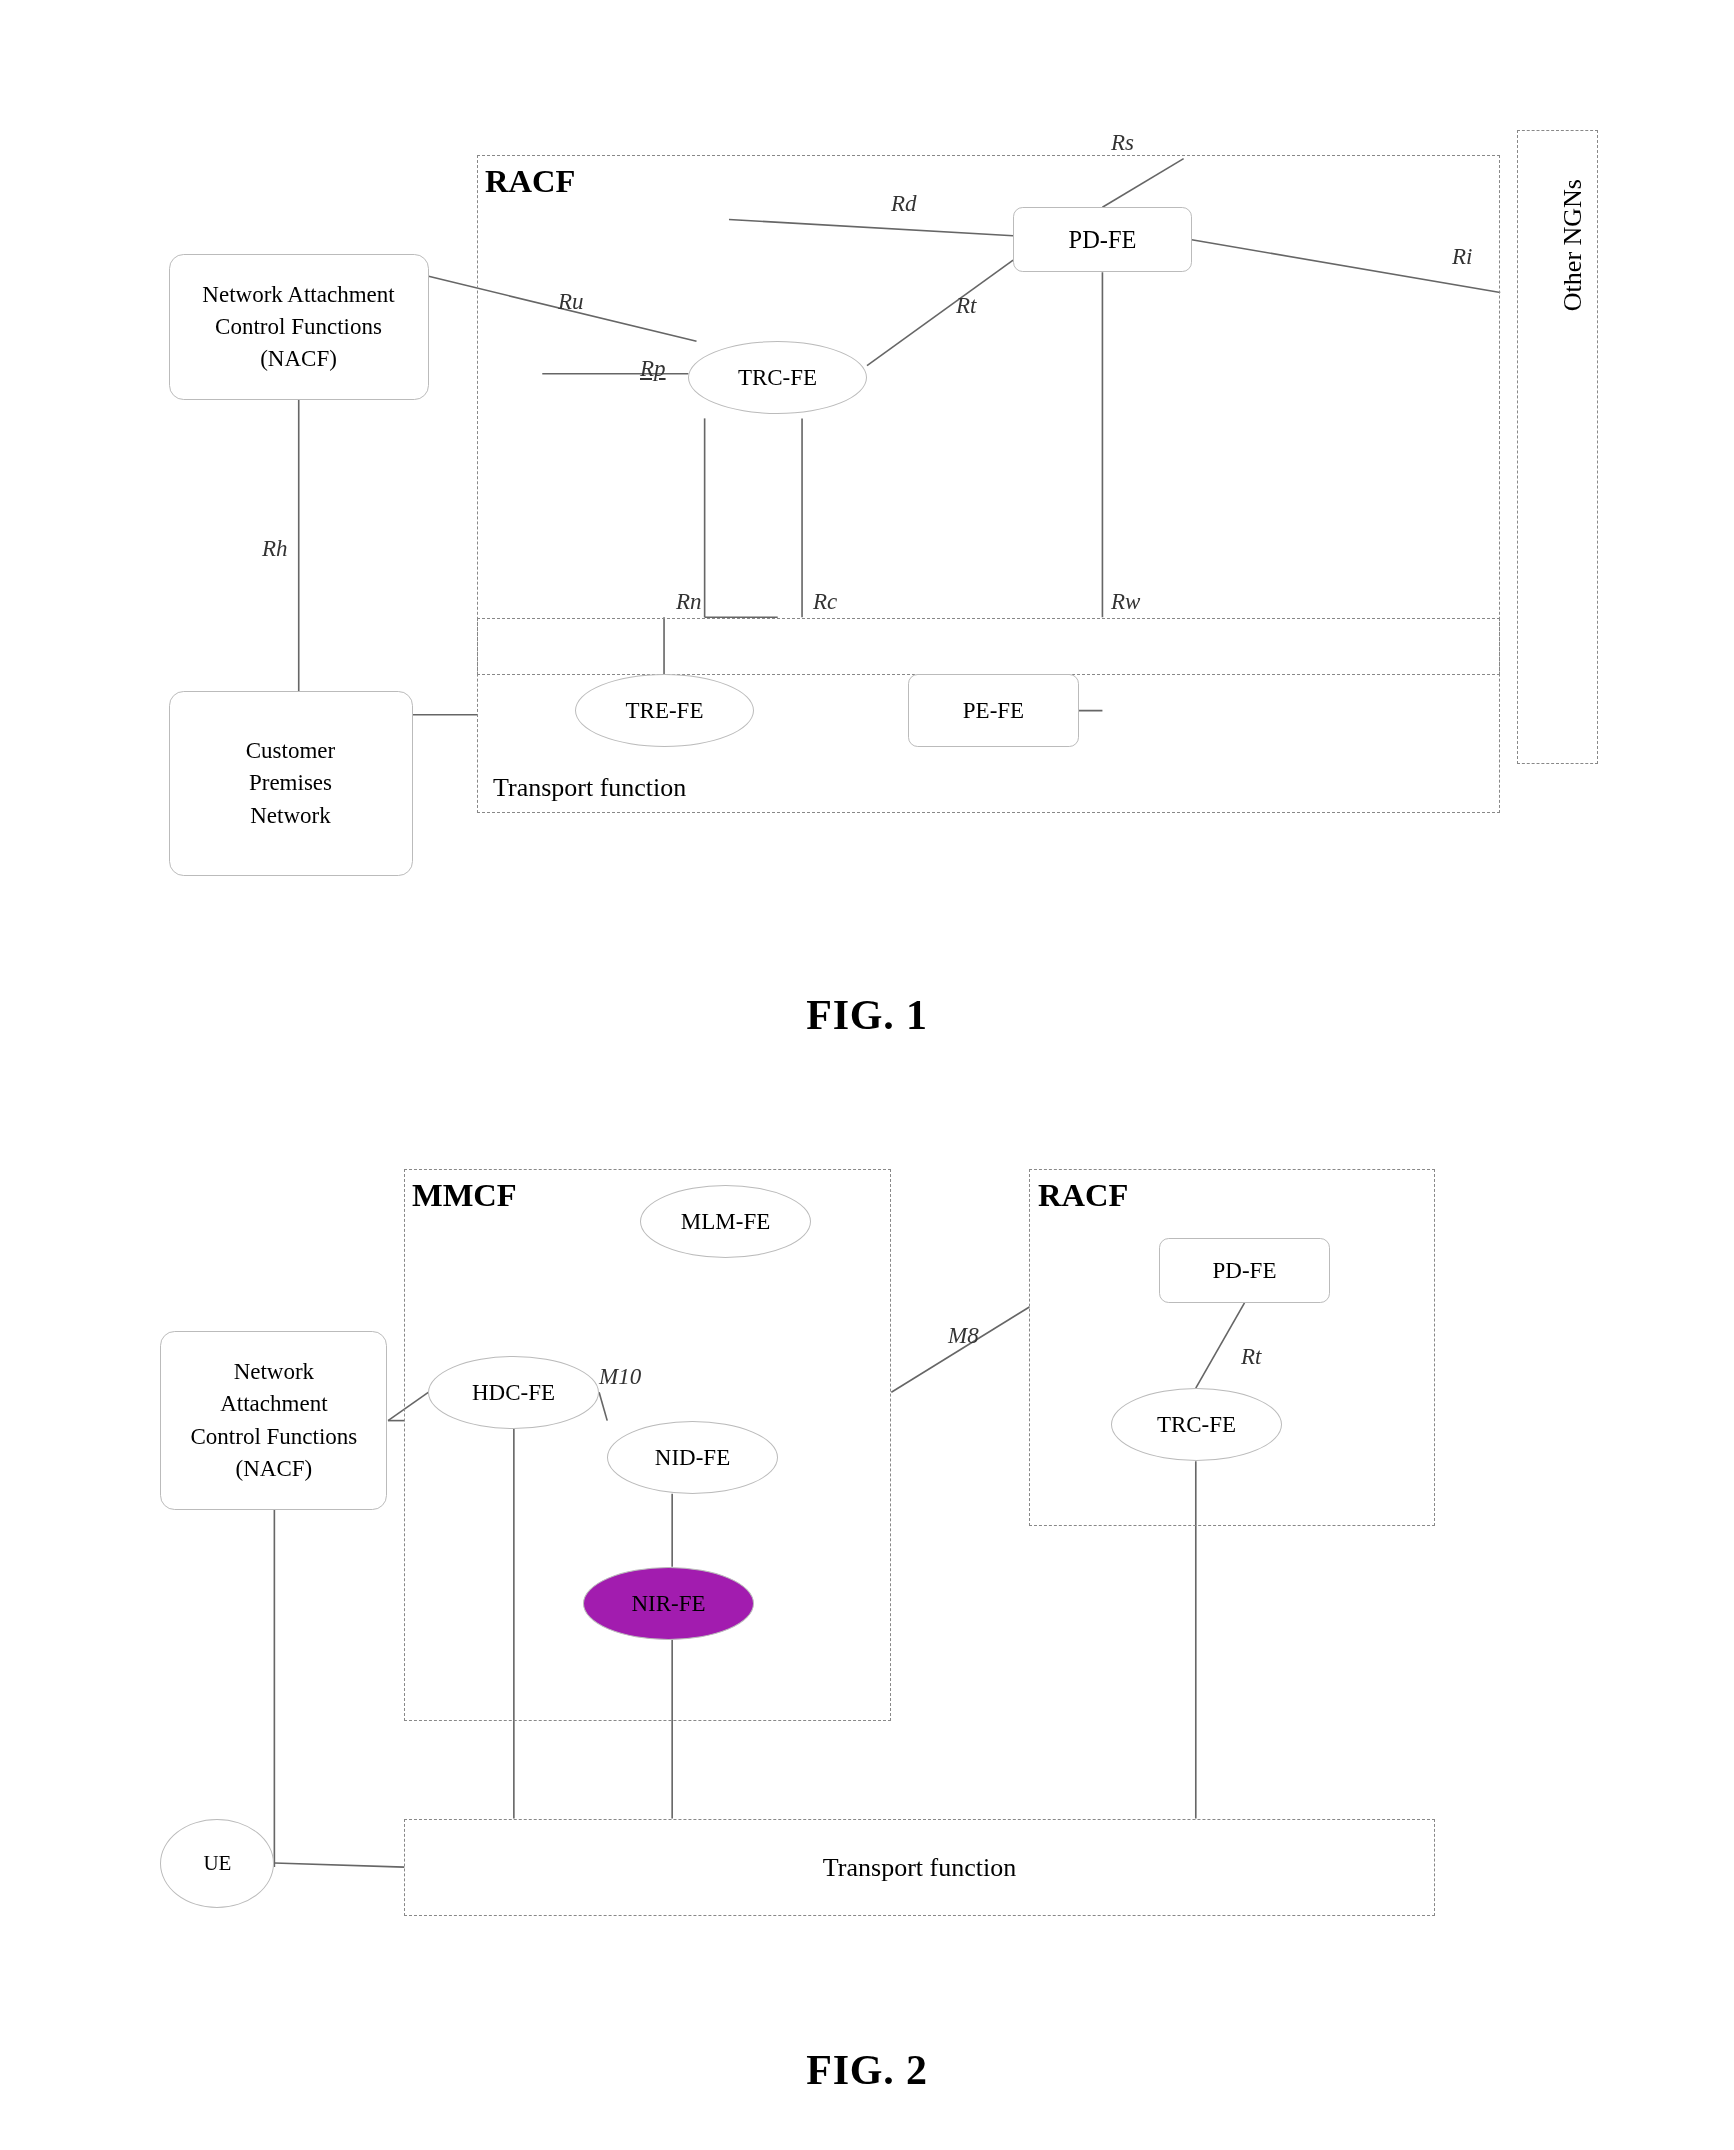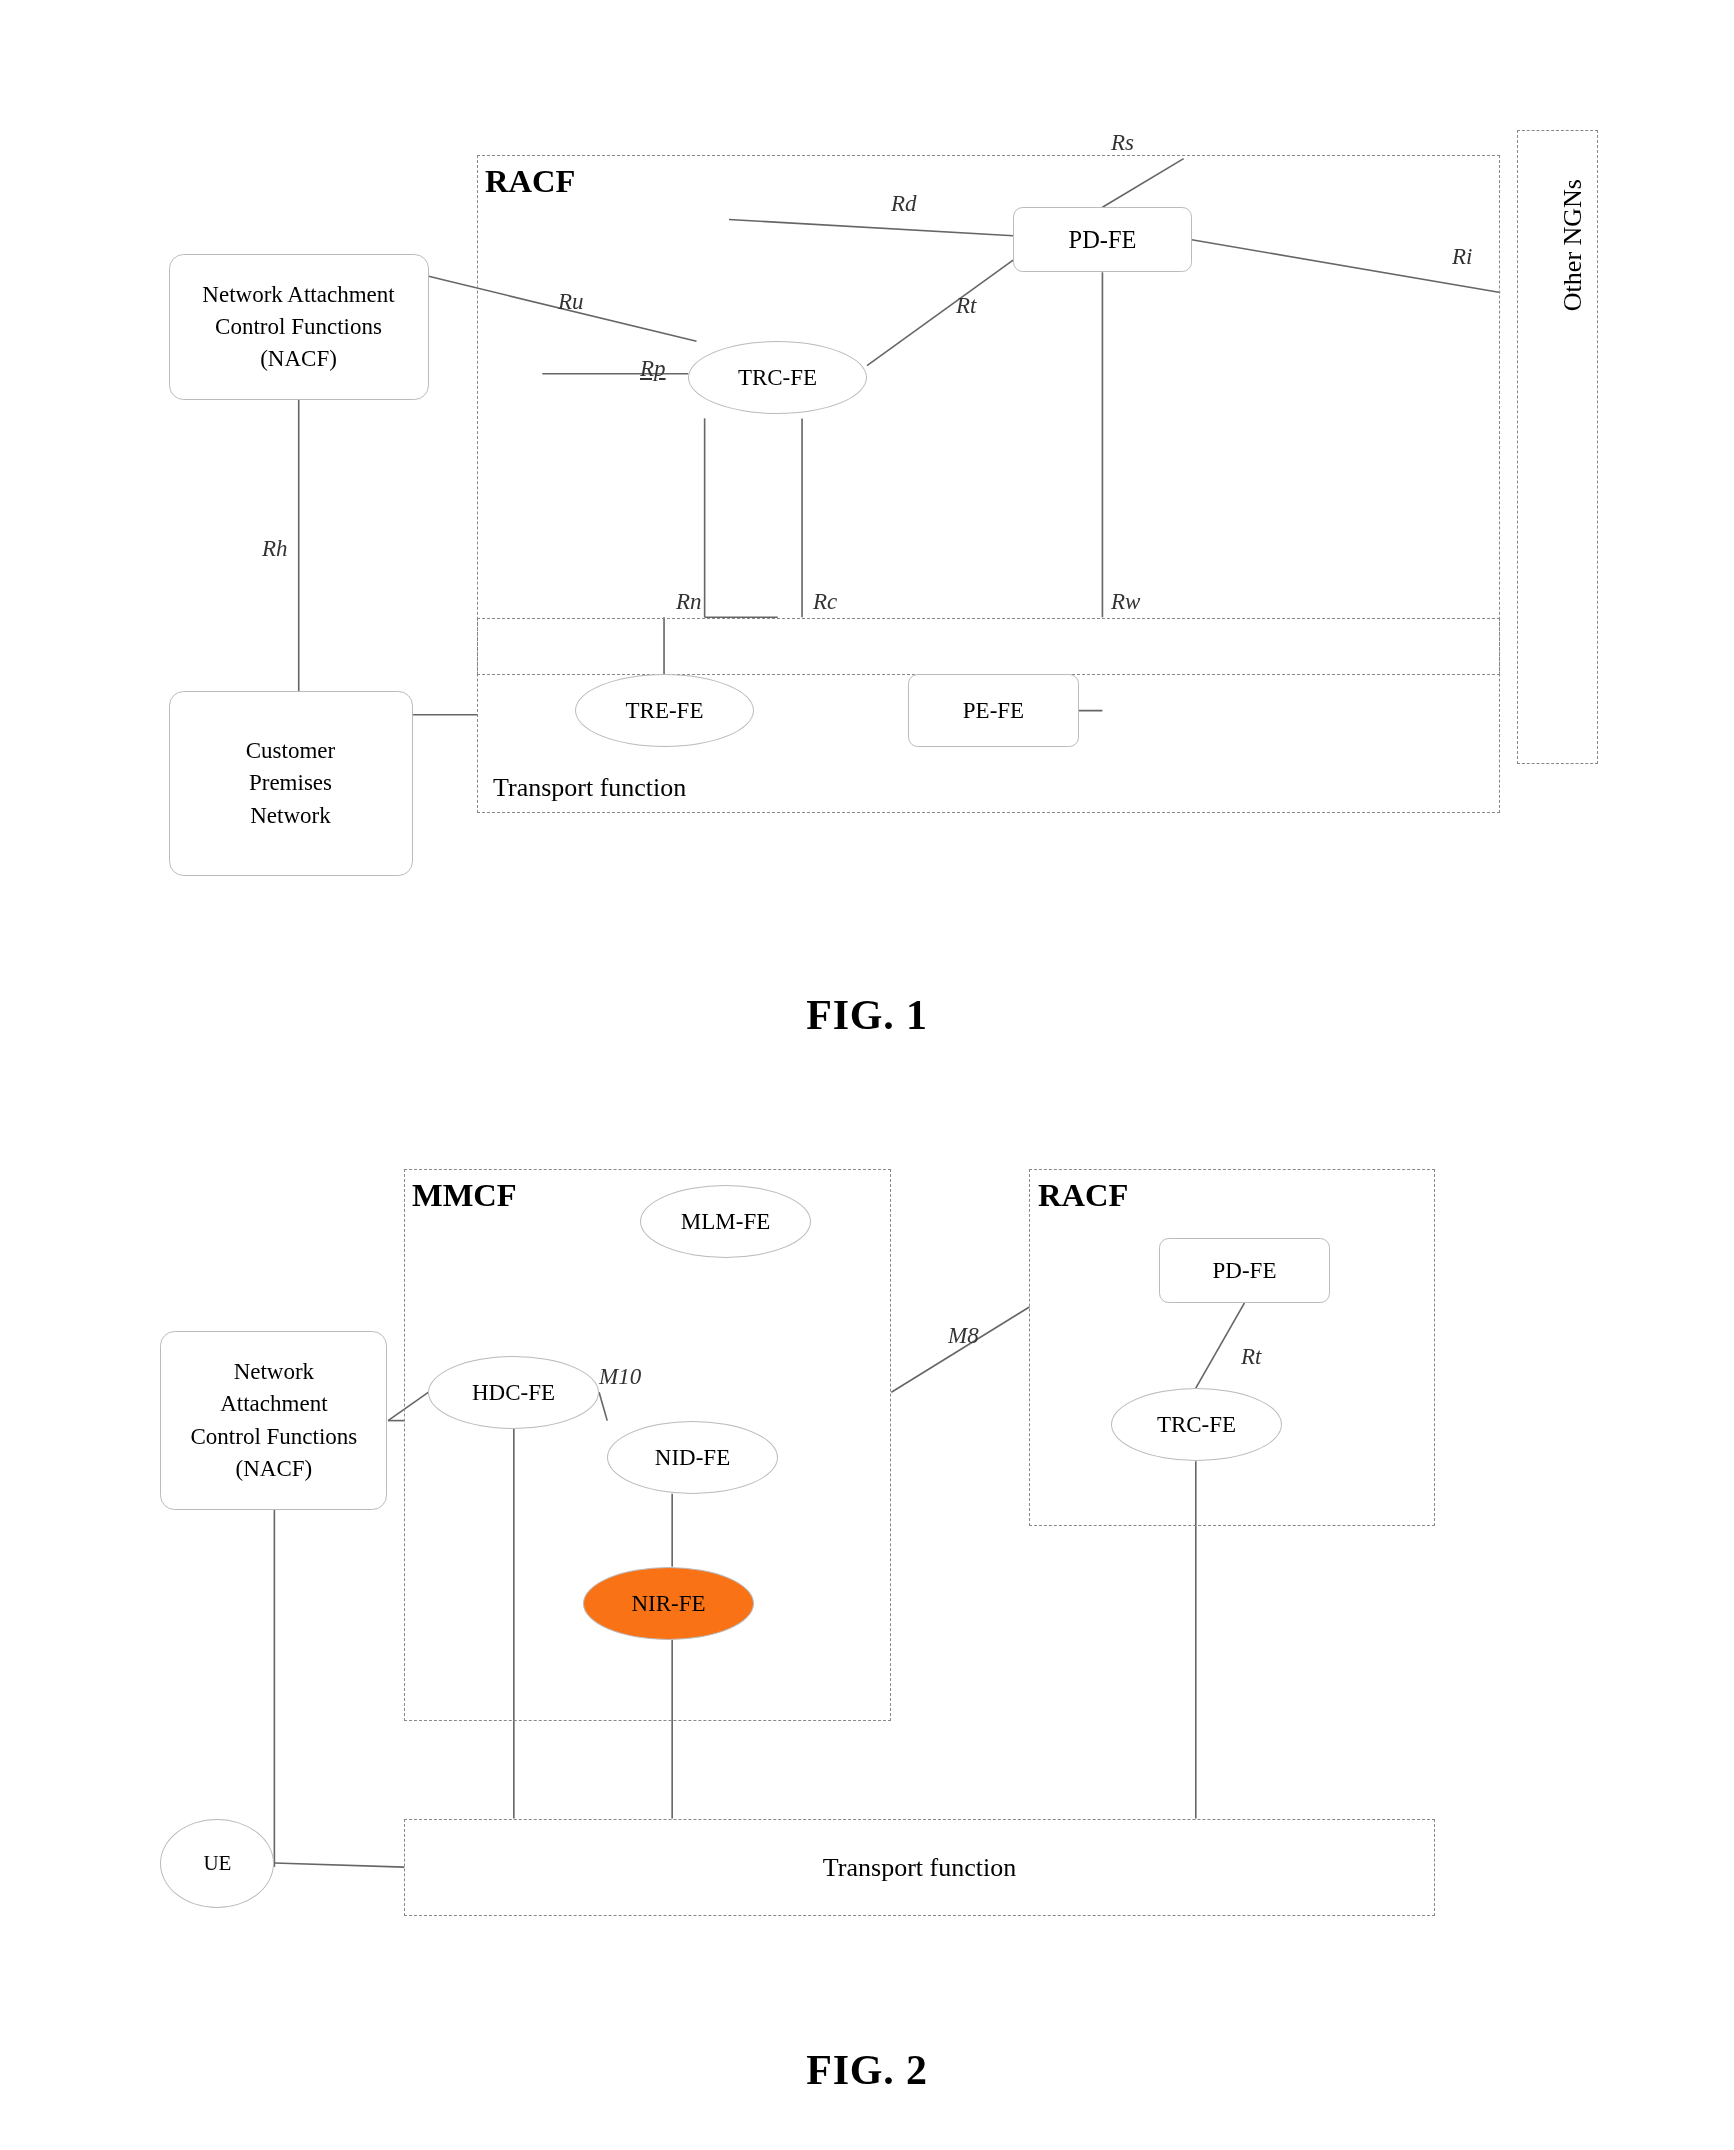--- a/index.html
+++ b/index.html
@@ -368,21 +368,21 @@
       left: 447px;
       top: 463px;
       width: 171px;
       height: 73px;
       border: 1.6px solid #bbb;
       border-radius: 50%;
       display: flex;
       align-items: center;
       justify-content: center;
       font-size: 23px;
-      background: #f97316;
+      background: #a21caf;
     }
 
     
     .pd-fe2-box {
       position: absolute;
       left: 1023px;
       top: 134px;
       width: 171px;
       height: 65px;
       border: 1.6px solid #bbb;

